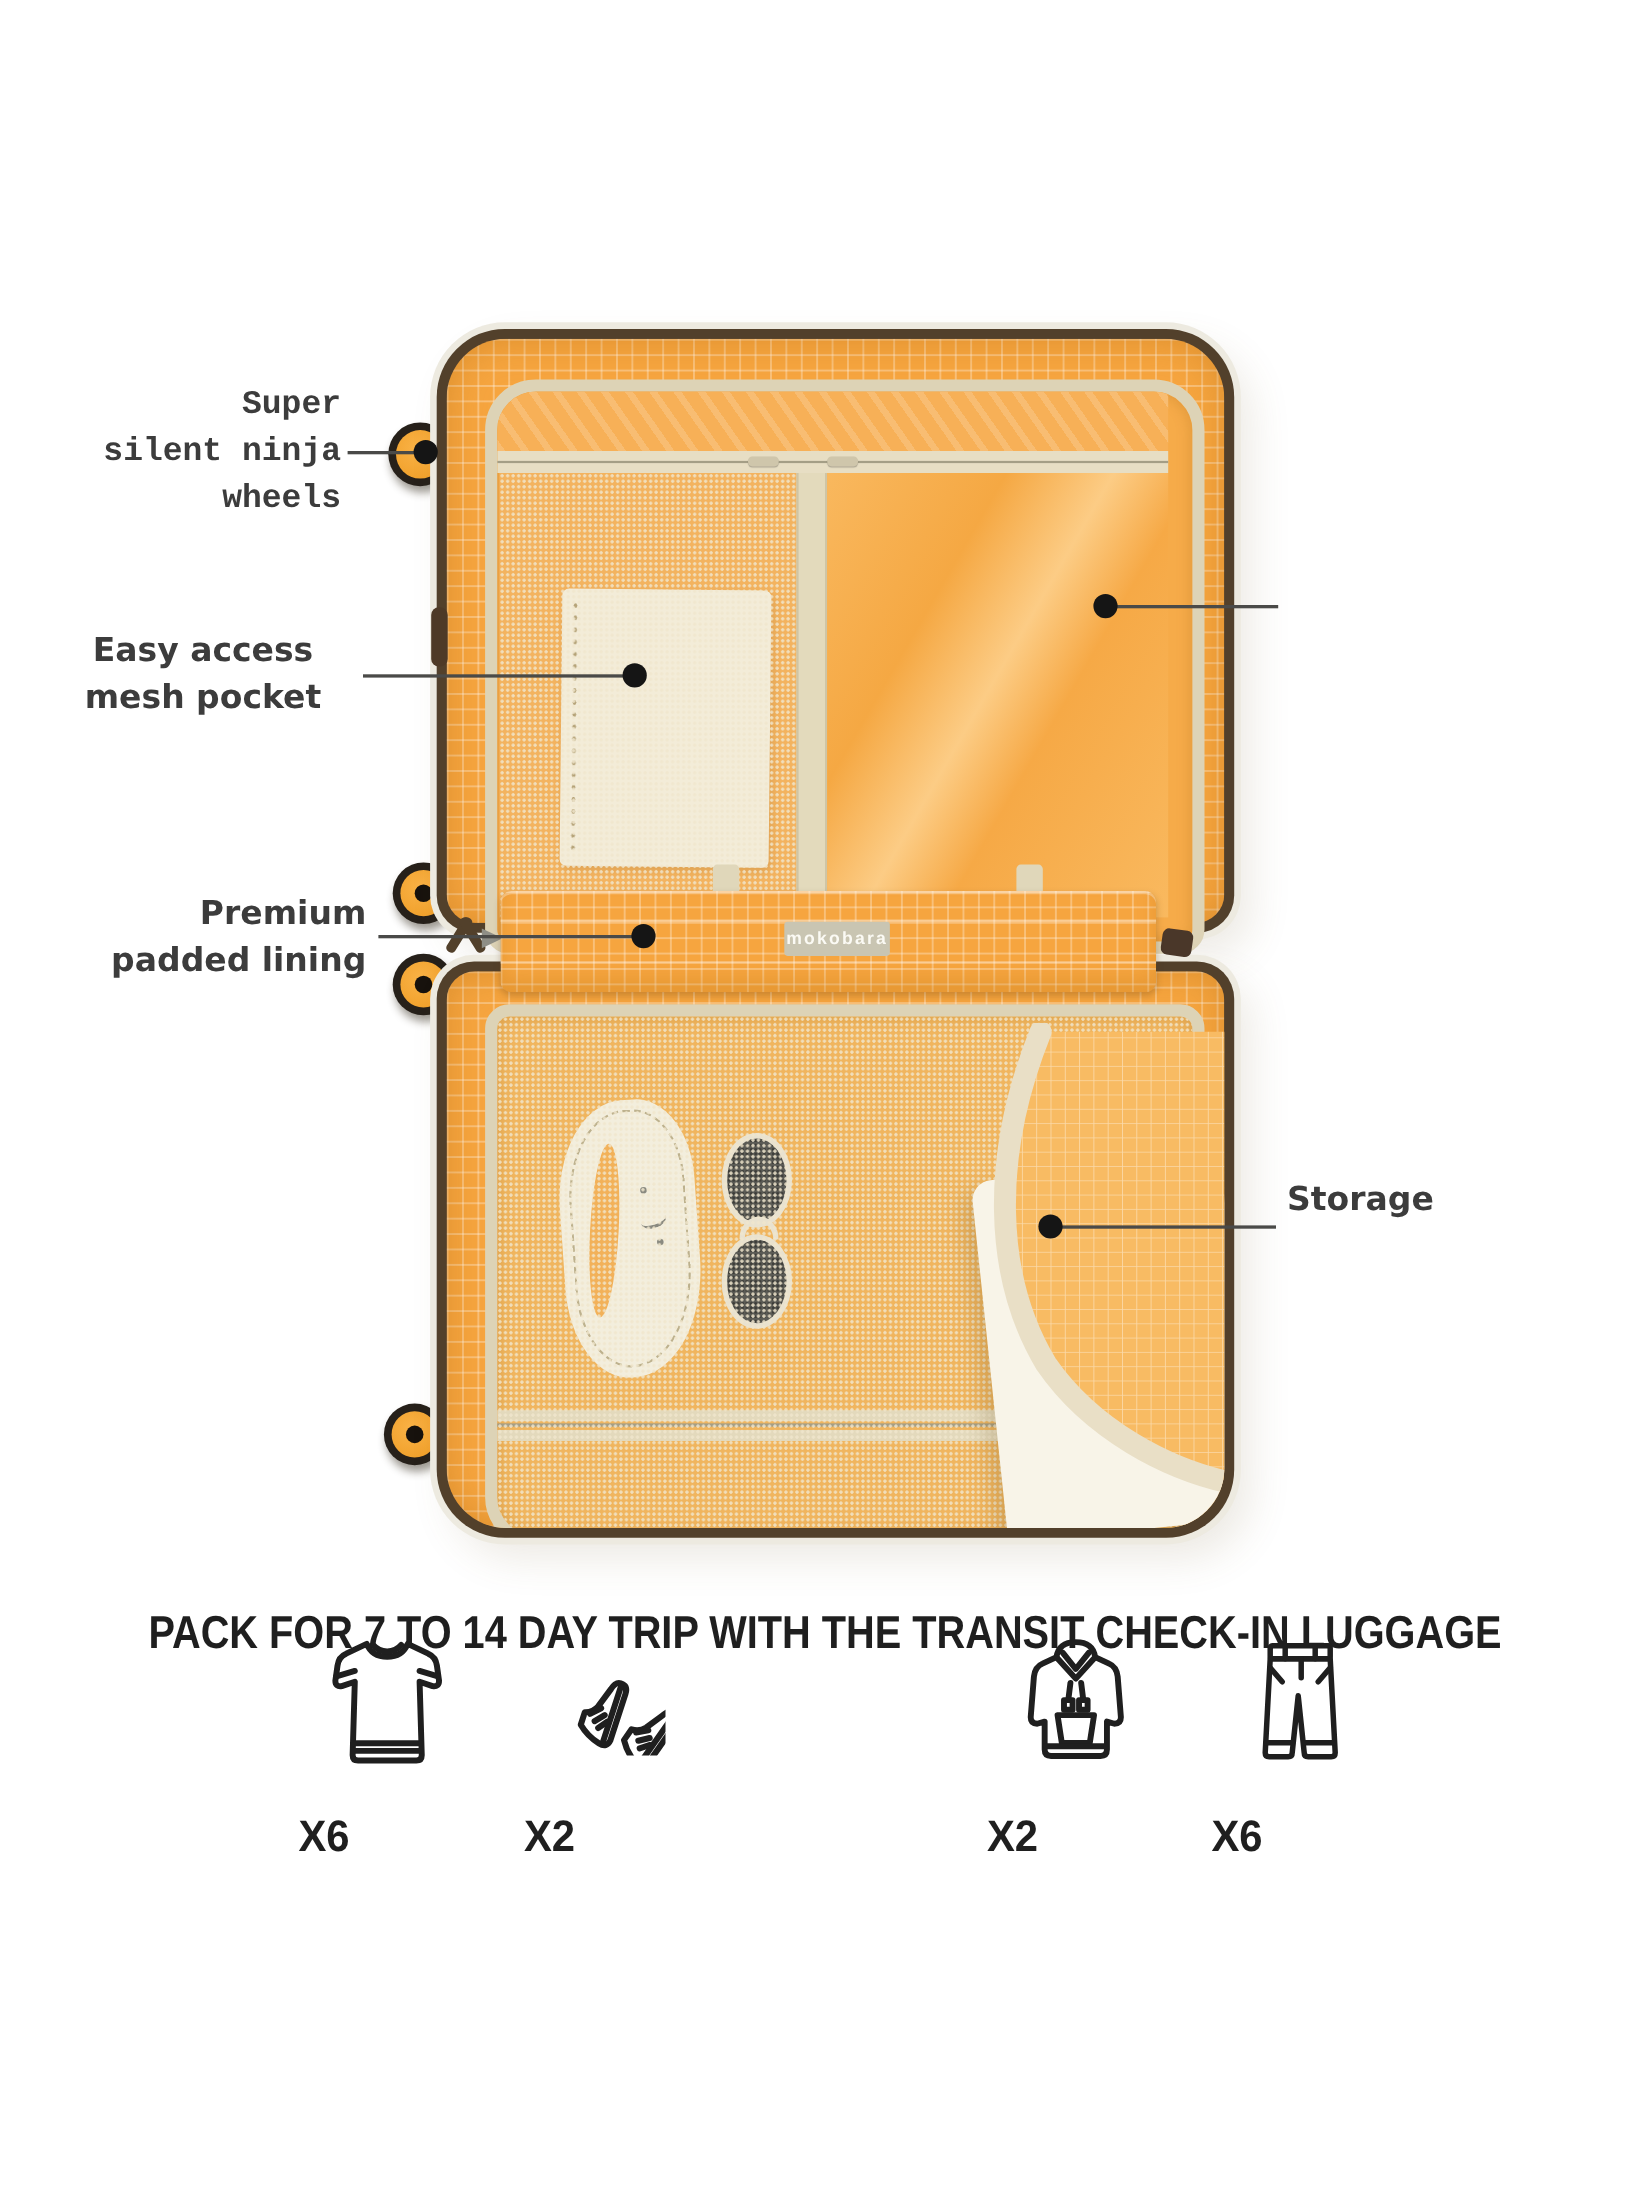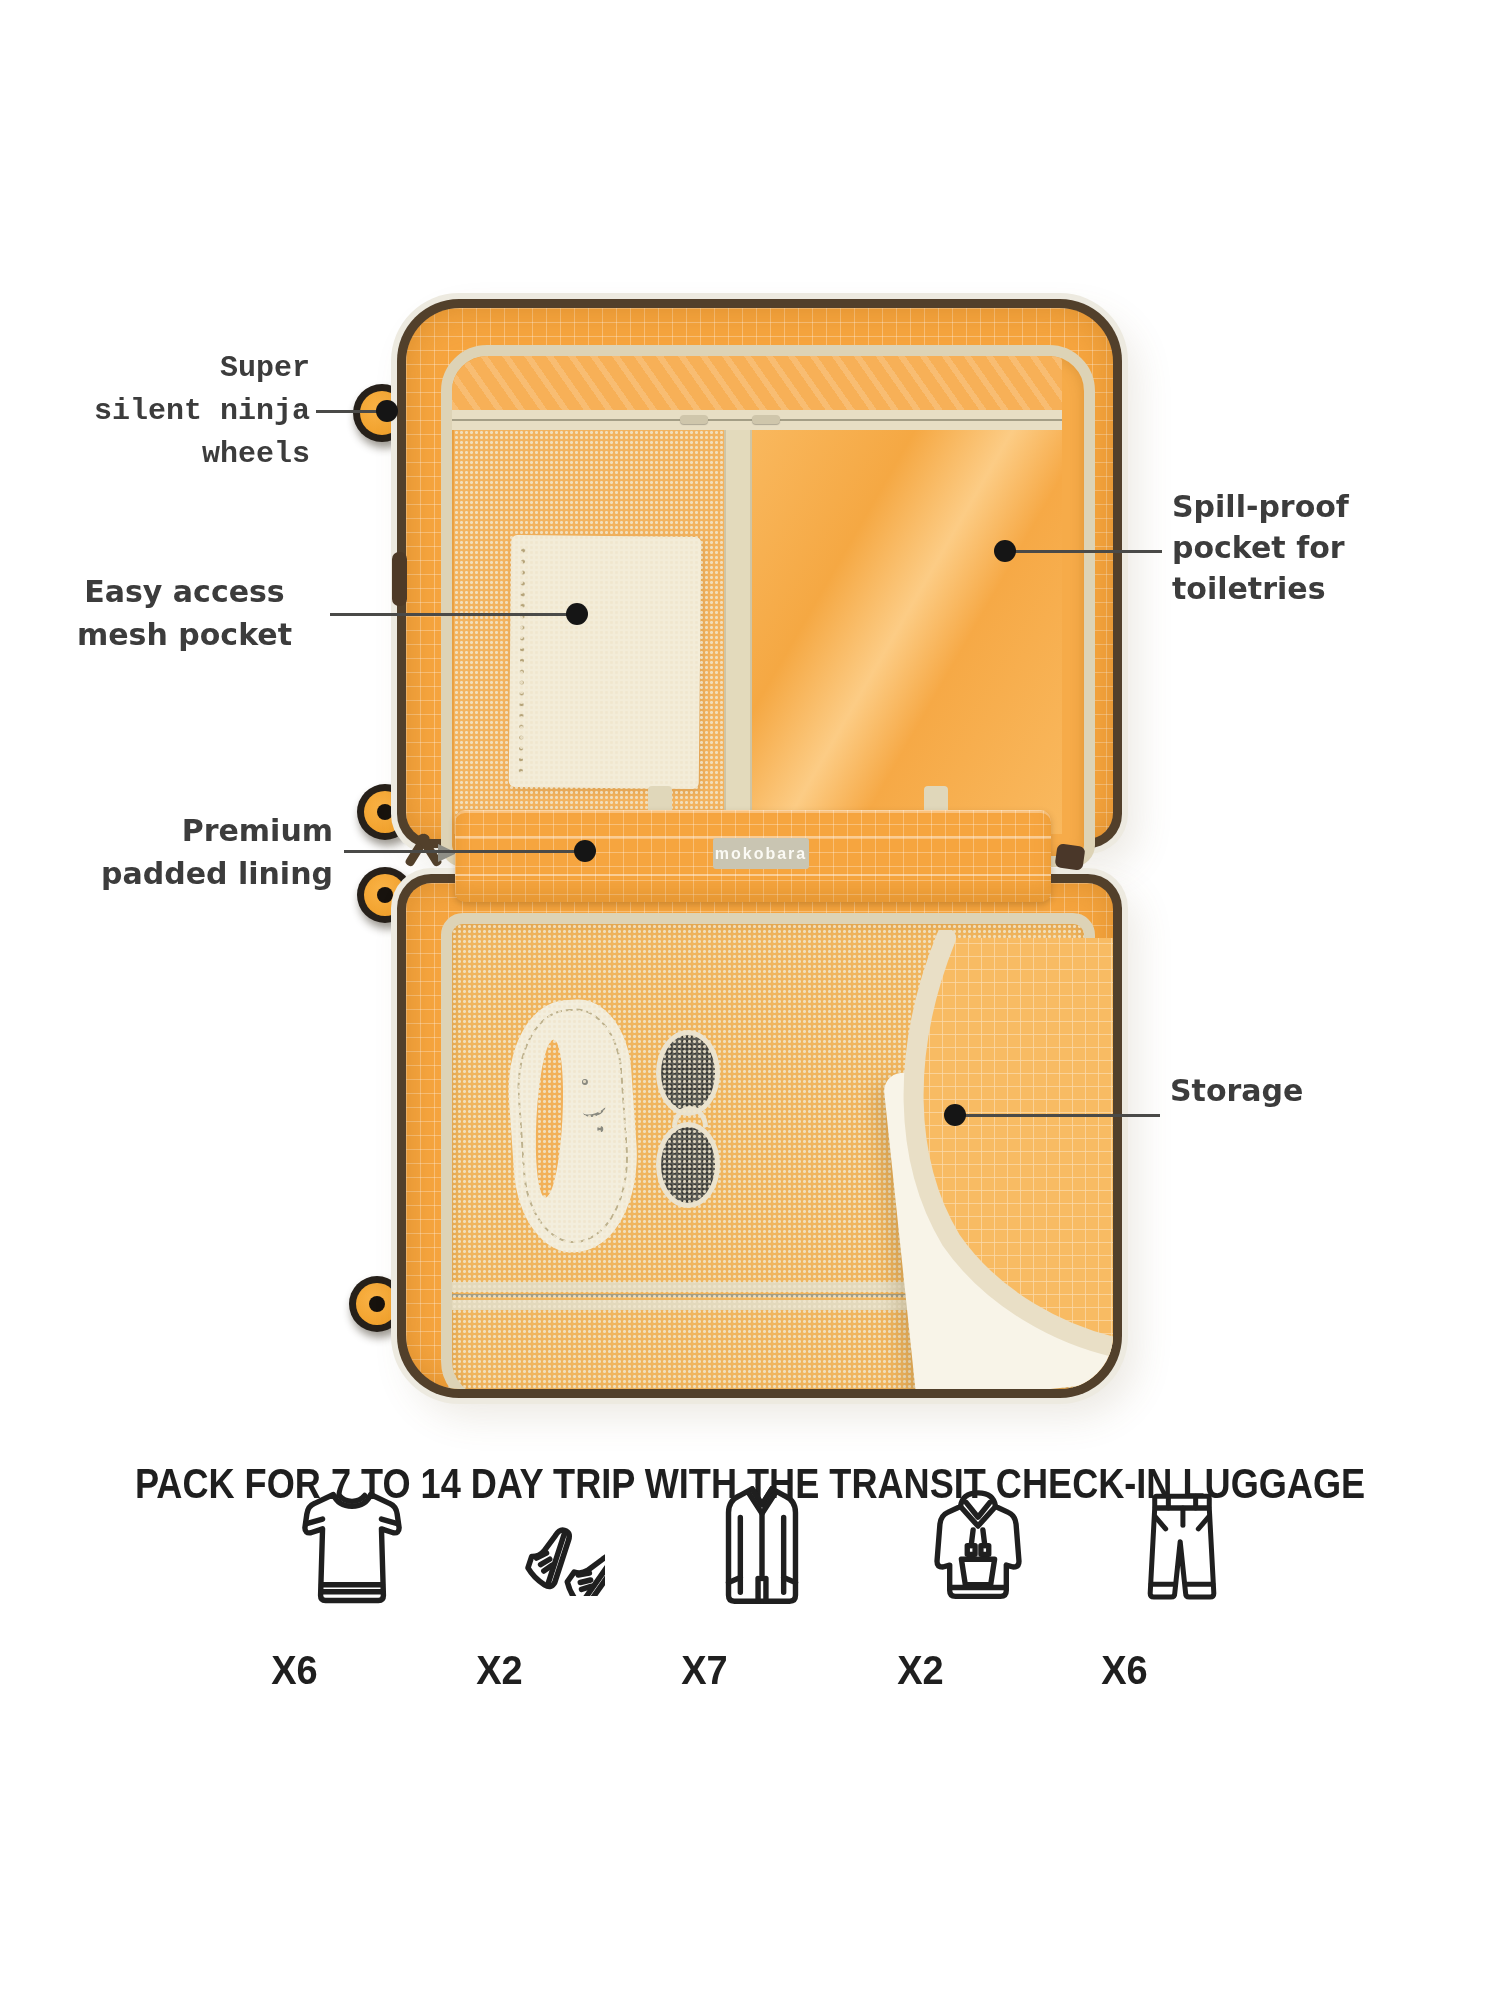--- a/index.html
+++ b/index.html
@@ -199,25 +199,20 @@
   </div>
   <div class="lbl" style="left:60px;top:570px;width:249px;text-align:center;line-height:43px;">
     <div>Easy access</div>
     <div>mesh pocket</div>
   </div>
   <div class="lbl" style="left:60px;top:809px;width:273px;text-align:right;line-height:43px;">
     <div>Premium</div>
     <div>padded lining</div>
   </div>
 
-  <div class="lbl" style="left:1172px;top:486px;width:280px;text-align:left;line-height:41px;">
-    <div>Spill-proof</div>
-    <div>pocket for</div>
-    <div>toiletries</div>
-  </div>
   <div class="lbl" style="left:1170px;top:1069px;width:300px;text-align:left;line-height:44px;">
     <div>Storage</div>
   </div>
 
   <div class="cline" style="left:316px;top:410px;width:74px;"></div>
   <div class="cdot" style="left:376px;top:400px;"></div>
   <div class="cline" style="left:330px;top:613px;width:247px;"></div>
   <div class="cdot" style="left:566px;top:603px;"></div>
   <div class="cline" style="left:344px;top:850px;width:241px;"></div>
   <div class="cdot" style="left:574px;top:840px;"></div>
@@ -251,33 +246,20 @@
         <g transform="translate(50,92) rotate(-55)">
           <path d="M2 22 Q0 30 8 31 L52 31 Q60 31 60 24 Q60 19 52 17 L34 11 Q27 8 25 1 L13 1 Q5 10 2 22 Z"></path>
           <path d="M4 25 H57"></path>
           <path d="M25 6 L33 14 M20 12 L28 19 M15 17 L23 23"></path>
         </g>
       </svg>
     </div>
     <div class="pack-count">X2</div>
   </div>
 
-  <div class="pack-item" style="left:677px;">
-    <div class="icon-box">
-      <svg width="112" height="128" viewBox="0 0 110 130">
-        <path d="M32 12 L45 5 L55 21 L65 5 L78 12 Q89 17 89 29 L89 113 Q89 119 83 119 L27 119 Q21 119 21 113 L21 29 Q21 17 32 12 Z"></path>
-        <path d="M45 5 L55 21 L65 5"></path>
-        <path d="M42 10 L55 30 L68 10"></path>
-        <path d="M55 30 L55 96 M51 96 L51 119 M59 96 L59 119"></path>
-        <path d="M33 34 L33 110 M77 34 L77 110"></path>
-        <path d="M21 100 L33 95 M89 100 L77 95"></path>
-      </svg>
-    </div>
-    <div class="pack-count">X7</div>
-  </div>
 
   <div class="pack-item" style="left:893px;">
     <div class="icon-box">
       <svg width="112" height="122" viewBox="0 0 110 125">
         <path d="M37 20 Q39 6 55 6 Q71 6 73 20 L86 26 Q93 29 94 38 L97 76 Q97 82 91 82 L84 80 L84 106 Q84 112 78 112 L32 112 Q26 112 26 106 L26 80 L19 82 Q13 82 13 76 L16 38 Q17 29 24 26 Z"></path>
         <path d="M37 20 L55 40 L73 20 M43 16 L55 31 L67 16"></path>
         <path d="M50 44 L48 60 M60 44 L62 60"></path>
         <rect x="44" y="60" width="8" height="9"></rect>
           <rect x="58" y="60" width="8" height="9"></rect>
         <path d="M38 74 L72 74 L68 100 L42 100 Z"></path>

